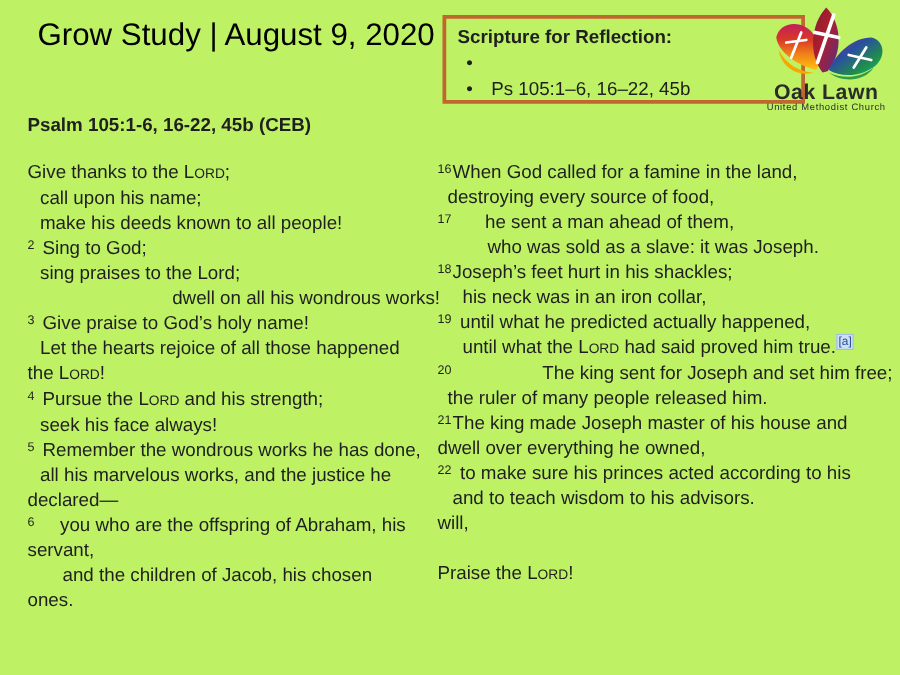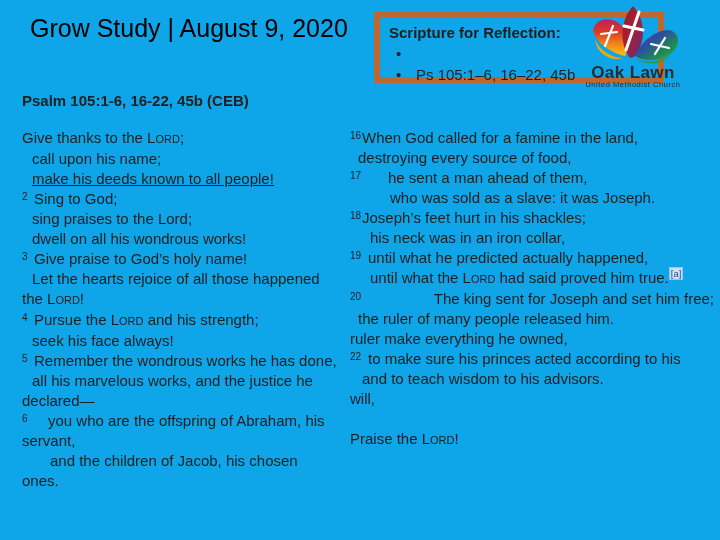--- a/index.html
+++ b/index.html
@@ -1,31 +1,31 @@
 <!DOCTYPE html>
 <html><head>
 <meta charset="utf-8">
 <style>
   html,body{margin:0;padding:0;background:#ffffff;}
   .slide{
-    position:relative;width:720px;height:540px;background:#0ea5e9;overflow:hidden;
+    position:relative;width:720px;height:540px;background:#bef264;overflow:hidden;
     font-family:"Liberation Sans",sans-serif;color:#1f1f1f;
   }
   .title{
     position:absolute;left:30px;top:14px;font-size:25px;color:#000;
     white-space:nowrap;letter-spacing:0;
   }
   .scripture-box{
-    position:absolute;left:374px;top:12px;width:290px;height:71px;
-    border:6px solid #6d28d9;box-sizing:border-box;padding:5px 9px 4px 9px;
+    position:absolute;left:354px;top:12px;width:290px;height:71px;
+    border:3px solid #6d28d9;box-sizing:border-box;padding:5px 9px 4px 9px;
   }
   .scripture-heading{font-size:15px;font-weight:bold;line-height:20px;white-space:nowrap;}
   .scripture-item{font-size:15px;line-height:21px;display:flex;white-space:nowrap;}
   .scripture-item .bullet{width:27px;padding-left:7px;box-sizing:border-box;}
-  .logo{position:absolute;left:578px;top:2px;width:110px;text-align:center;}
+  .logo{position:absolute;left:606px;top:2px;width:110px;text-align:center;}
   .logo-name{font-size:17px;font-weight:bold;color:#2b2b2b;letter-spacing:.4px;line-height:15px;margin-top:-3px;}
   .logo-sub{font-size:7.5px;color:#2b2b2b;letter-spacing:.55px;line-height:9px;}
   .psalm-heading{
     position:absolute;left:22px;top:92px;font-size:15px;font-weight:bold;white-space:nowrap;
   }
   .col{position:absolute;top:128px;}
   .col-left{left:22px;width:330px;}
   .col-right{left:350px;width:364px;}
   .pline{position:relative;font-size:15px;line-height:20px;min-height:20px;white-space:nowrap;}
   .pline.gap{height:20px;}
@@ -88,24 +88,24 @@
     </svg>
     <div class="logo-name">Oak Lawn</div>
     <div class="logo-sub">United Methodist Church</div>
   </div>
 
   <div class="psalm-heading">Psalm 105:1-6, 16-22, 45b (CEB)</div>
 
   <div class="col col-left" id="col-left">
       <div class="pline">Give thanks to the <span class="lord">L<span class="sc">ORD</span></span>;</div>
       <div class="pline" style="padding-left: 10px;">call upon his name;</div>
-      <div class="pline" style="padding-left: 10px; text-decoration: underline;">make his deeds known to all people!</div>
+      <div class="pline" style="padding-left: 10px;">make his deeds known to all people!</div>
       <div class="pline" style="padding-left: 12px;"><span class="vnum">2</span>Sing to God;</div>
       <div class="pline" style="padding-left: 10px;">sing praises to the Lord;</div>
-      <div class="pline" style="padding-left: 10px;">dwell on all his wondrous works!</div>
+      <div class="pline" style="padding-left: 10px; text-align: right;">dwell on all his wondrous works!</div>
       <div class="pline" style="padding-left: 12px;"><span class="vnum">3</span>Give praise to God’s holy name!</div>
       <div class="pline" style="padding-left: 10px;">Let the hearts rejoice of all those happened</div>
       <div class="pline">the <span class="lord">L<span class="sc">ORD</span></span>!</div>
       <div class="pline" style="padding-left: 12px;"><span class="vnum">4</span>Pursue the <span class="lord">L<span class="sc">ORD</span></span> and his strength;</div>
       <div class="pline" style="padding-left: 10px;">seek his face always!</div>
       <div class="pline" style="padding-left: 12px;"><span class="vnum">5</span>Remember the wondrous works he has done,</div>
       <div class="pline" style="padding-left: 10px;">all his marvelous works, and the justice he</div>
       <div class="pline">declared—</div>
       <div class="pline" style="padding-left: 26px;"><span class="vnum">6</span>you who are the offspring of Abraham, his</div>
       <div class="pline">servant,</div>
@@ -116,21 +116,22 @@
       <div class="pline" style="padding-left: 12px;"><span class="vnum">16</span>When God called for a famine in the land,</div>
       <div class="pline" style="padding-left: 8px;">destroying every source of food,</div>
       <div class="pline" style="padding-left: 38px;"><span class="vnum">17</span>he sent a man ahead of them,</div>
       <div class="pline" style="padding-left: 40px;">who was sold as a slave: it was Joseph.</div>
       <div class="pline" style="padding-left: 12px;"><span class="vnum">18</span>Joseph’s feet hurt in his shackles;</div>
       <div class="pline" style="padding-left: 20px;">his neck was in an iron collar,</div>
       <div class="pline" style="padding-left: 18px;"><span class="vnum">19</span>until what he predicted actually happened,</div>
       <div class="pline" style="padding-left: 20px;">until what the <span class="lord">L<span class="sc">ORD</span></span> had said proved him true.<sup class="fn">[a]</sup></div>
       <div class="pline" style="padding-left: 12px; text-align: right;"><span class="vnum">20</span>The king sent for Joseph and set him free;</div>
       <div class="pline" style="padding-left: 8px;">the ruler of many people released him.</div>
-      <div class="pline">ruler make everything he owned,</div>
+      <div class="pline" style="padding-left: 12px;"><span class="vnum">21</span>The king made Joseph master of his house and</div>
+      <div class="pline">dwell over everything he owned,</div>
       <div class="pline" style="padding-left: 18px;"><span class="vnum">22</span>to make sure his princes acted according to his</div>
       <div class="pline" style="padding-left: 12px;">and to teach wisdom to his advisors.</div>
       <div class="pline">will,</div>
       <div class="pline gap"></div>
       <div class="pline">Praise the <span class="lord">L<span class="sc">ORD</span></span>!</div>
     </div>
 
 </div>
 
 </body></html>

